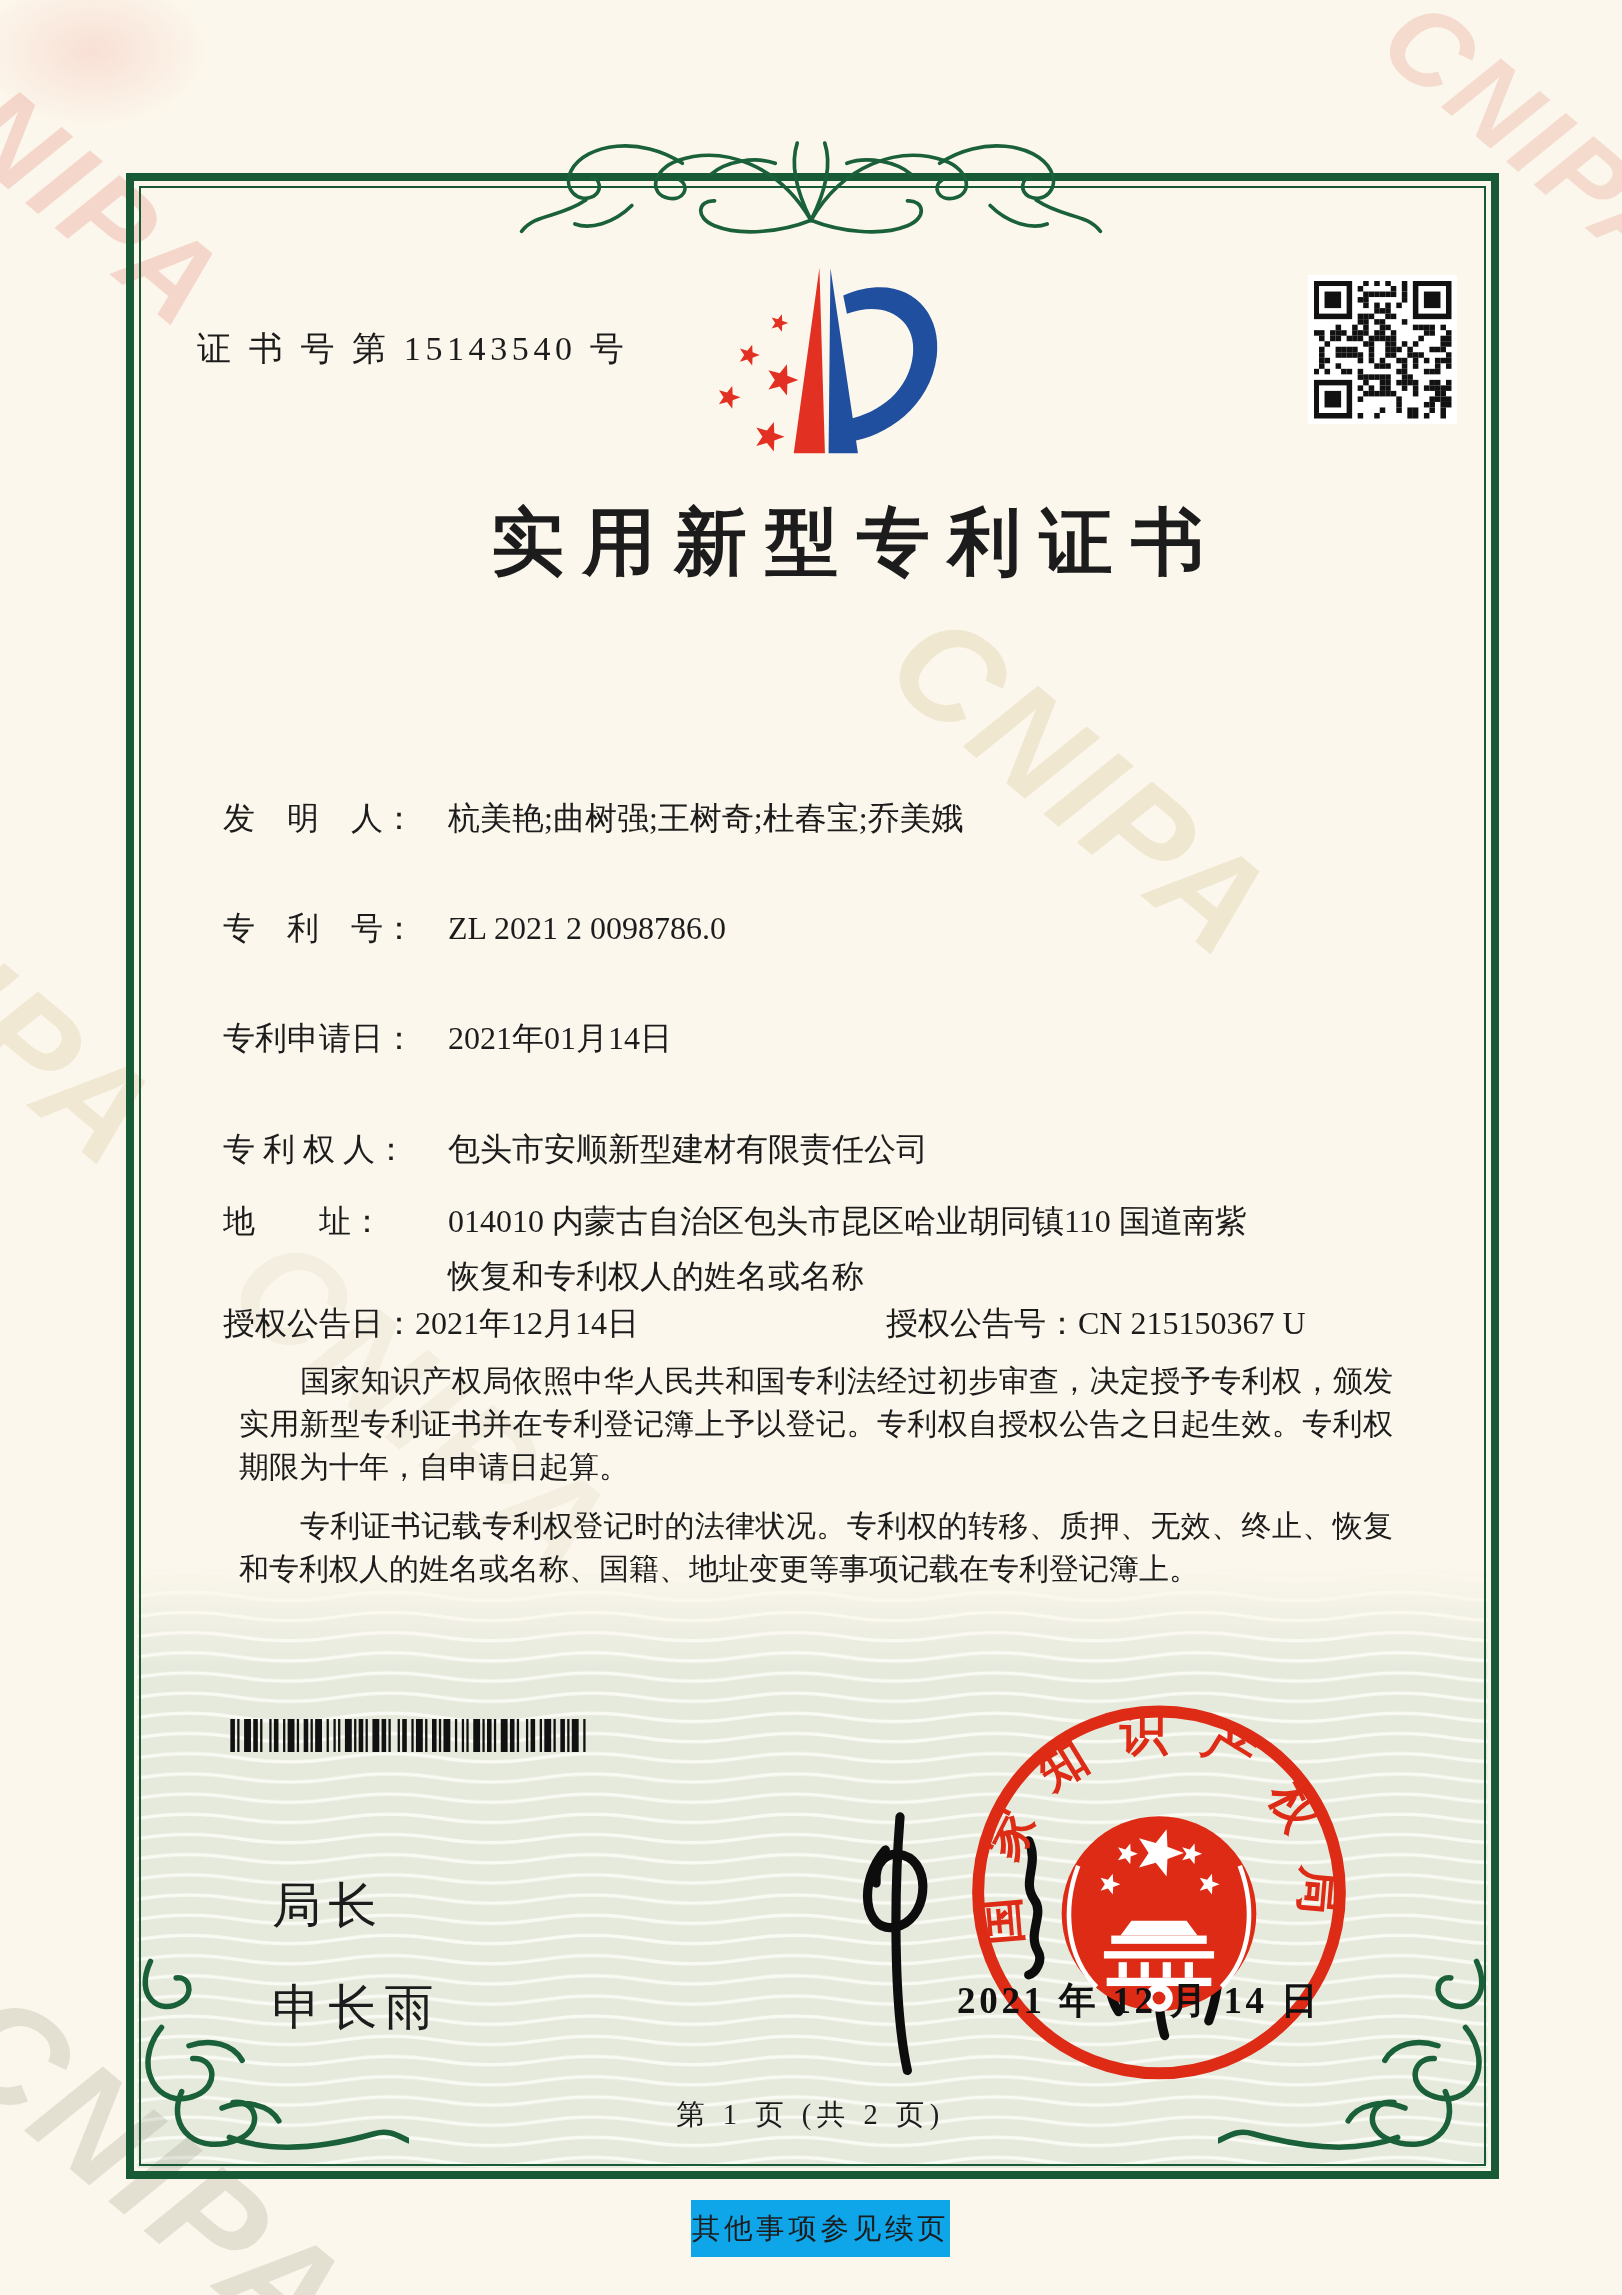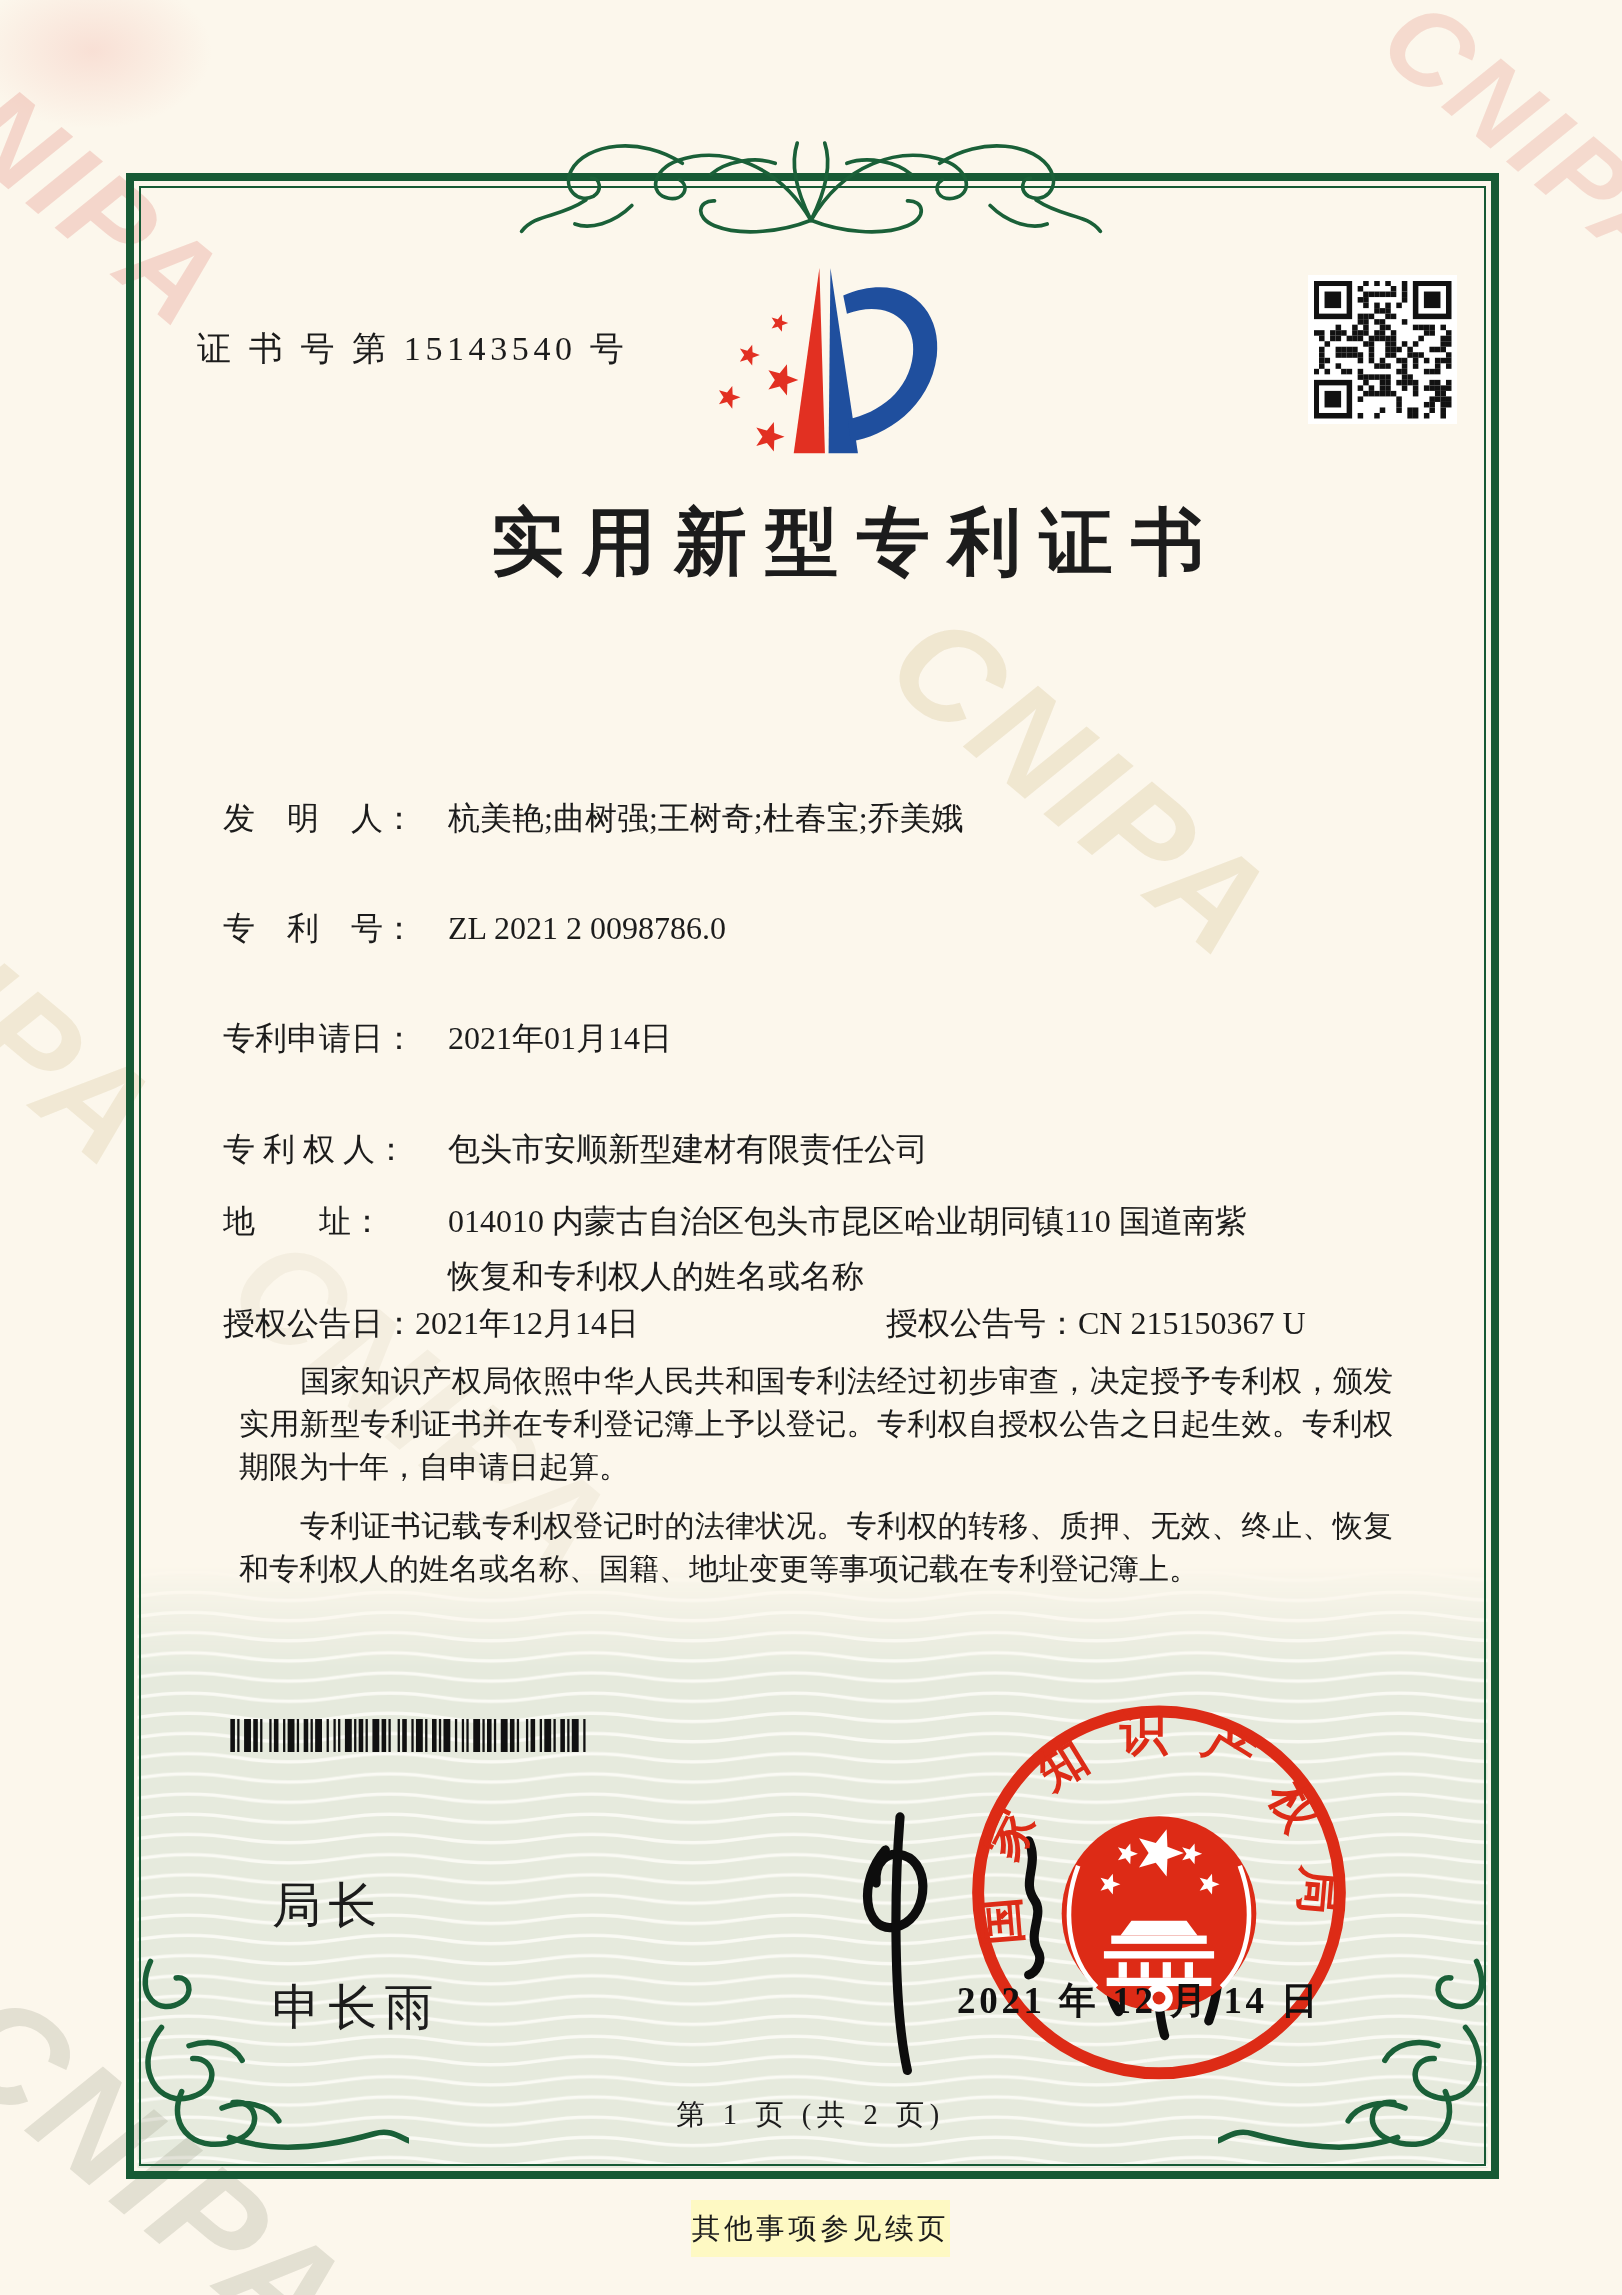--- a/index.html
+++ b/index.html
@@ -56,21 +56,21 @@
   .barcode{position:absolute;left:230px;top:1719px;z-index:2;}
   .officer{position:absolute;left:272px;top:1873px;z-index:2;
            font-family:"Liberation Sans","DejaVu Sans",sans-serif;font-size:49px;letter-spacing:7.3px;}
   .officer .name{margin-top:36px;}
   .autograph{position:absolute;left:797px;top:1793px;z-index:2;}
   .seal{position:absolute;left:957px;top:1695px;z-index:2;}
   .seal-date{position:absolute;left:957px;top:1976px;width:404px;text-align:left;font-size:37px;
              letter-spacing:3.7px;color:#111;z-index:2;font-weight:700;}
   .pageinfo{position:absolute;left:154px;top:2096px;width:1313px;text-align:center;font-size:28.5px;
             letter-spacing:5.5px;z-index:2;}
-  .note{position:absolute;left:691px;top:2200px;width:259px;height:57px;background:#fef9c3;
+  .note{position:absolute;left:691px;top:2200px;width:259px;height:57px;background:#0ea5e9;
         display:flex;align-items:center;justify-content:center;font-size:28.5px;letter-spacing:3.7px;z-index:2;}
 </style>
 </head>
 <body>
 
 <div class="page">
 
   <div class="band">
     <svg width="1351" height="602" viewBox="0 0 1471 656">
       <defs>

